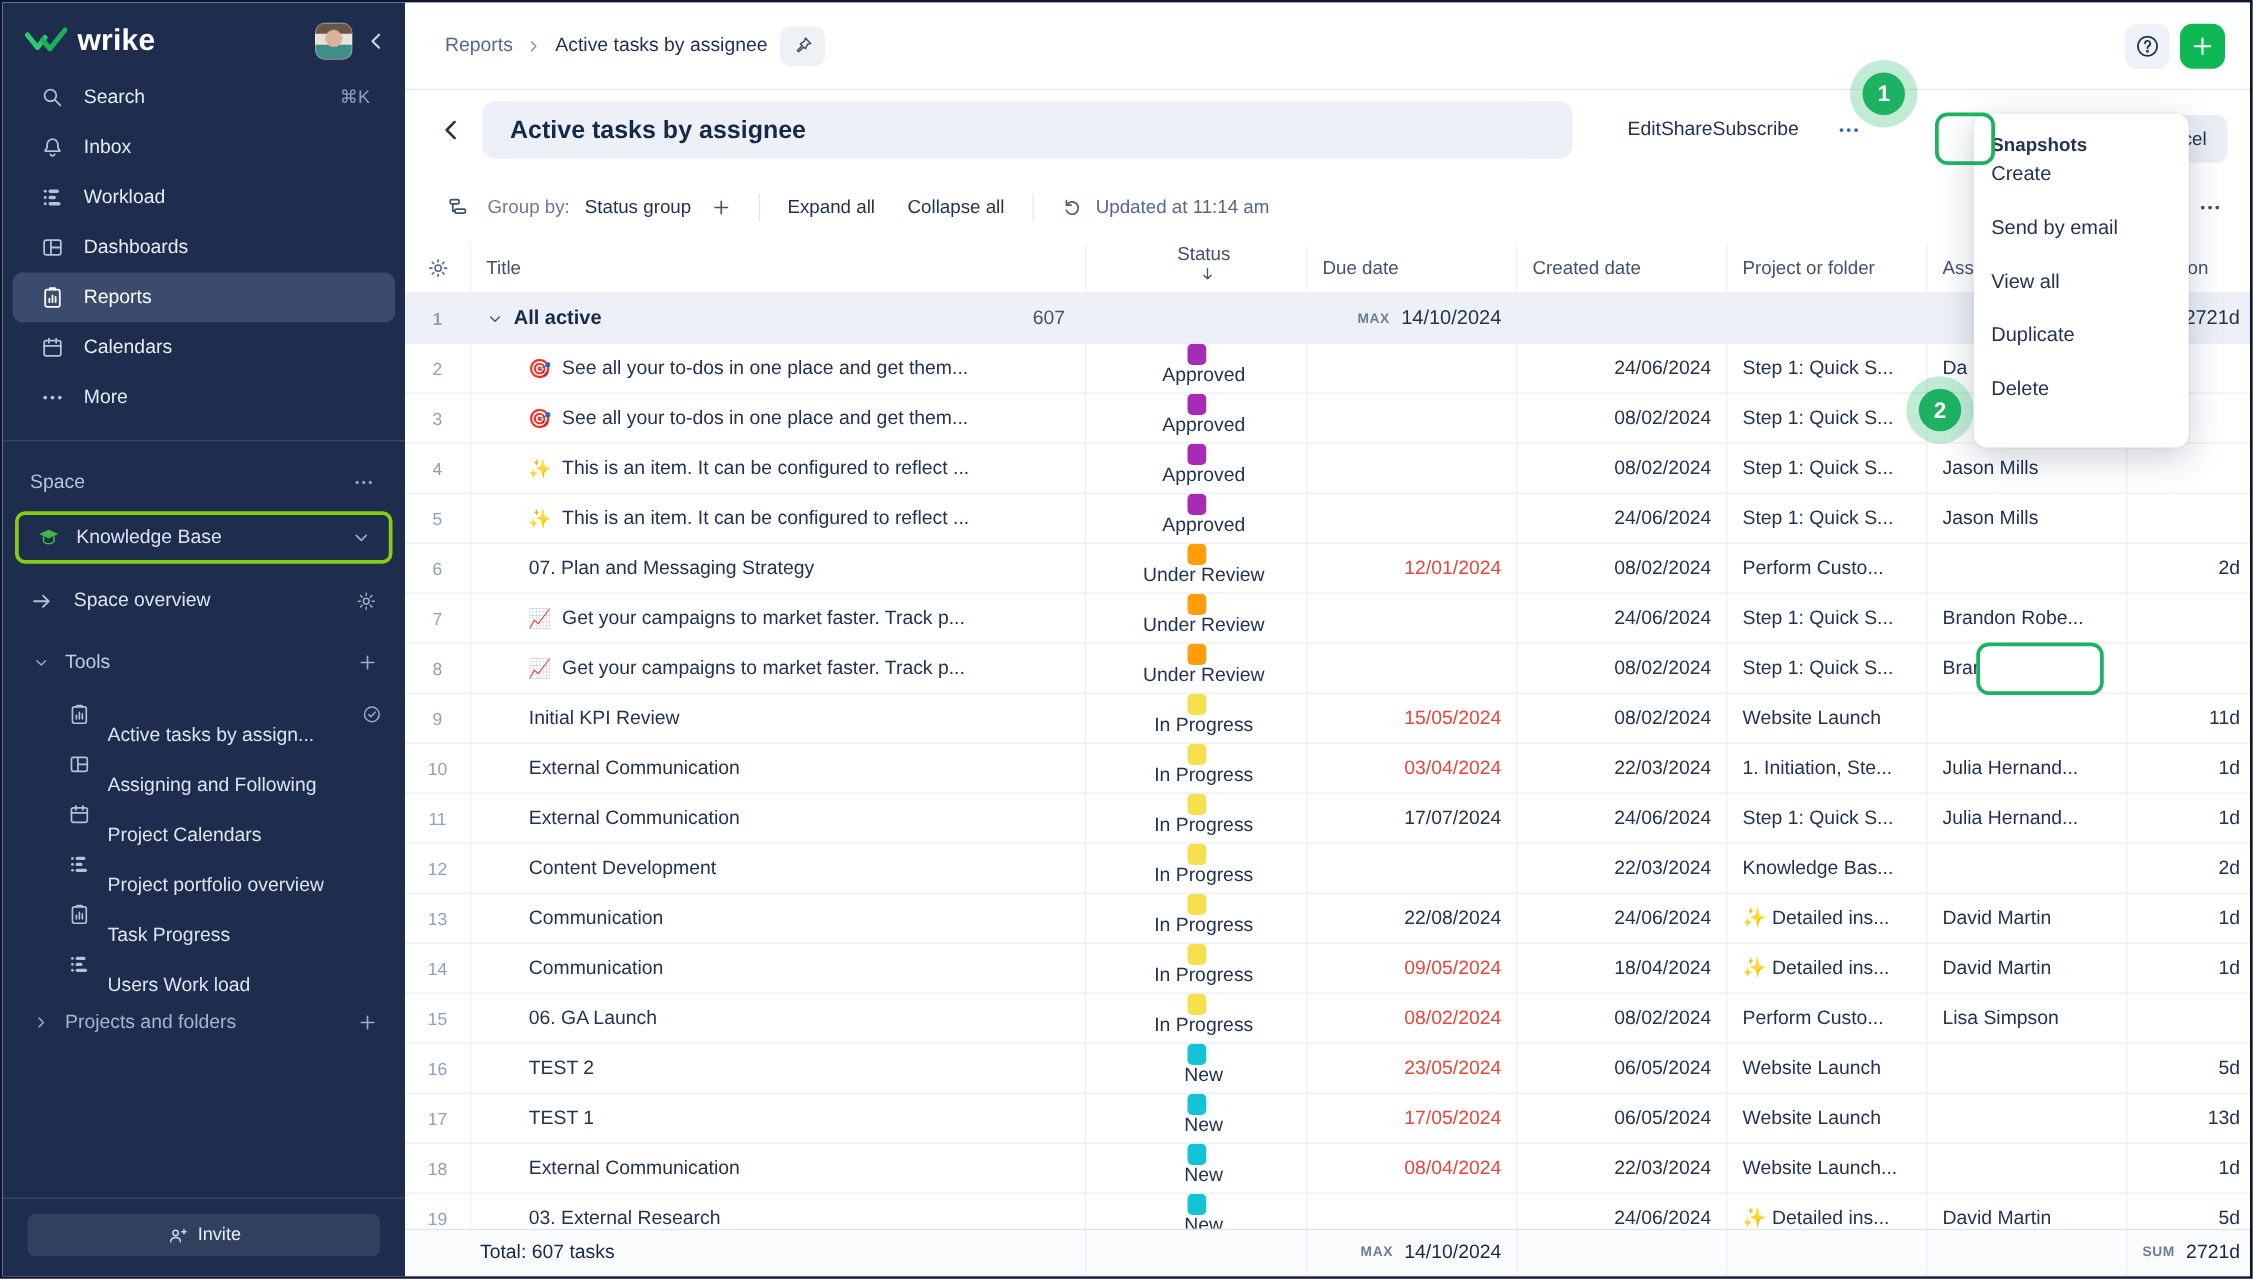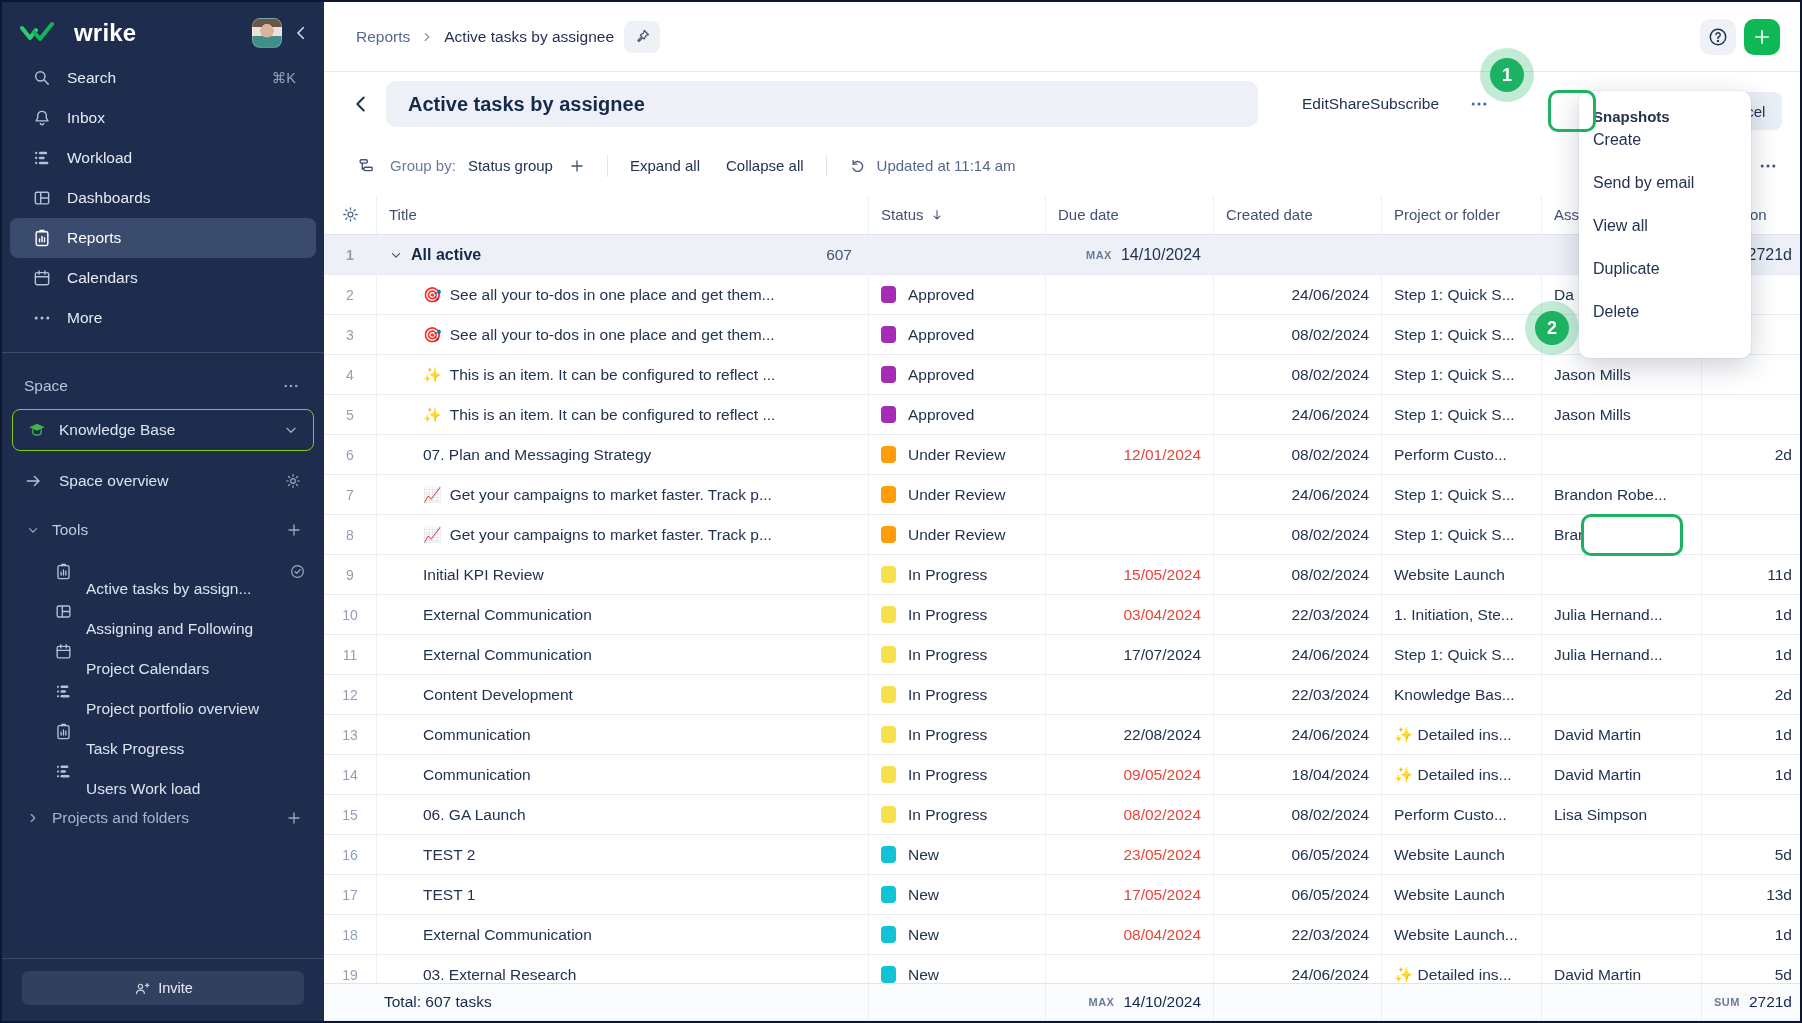--- a/index.html
+++ b/index.html
@@ -6,39 +6,39 @@
   html,body { background:#0d1830; }
   body { font-family:"Liberation Sans","DejaVu Sans",sans-serif; }
   .app { position:relative; width:1802px; height:1023px; background:#fff; overflow:hidden;
          border:2px solid #0d1830; display:flex; }
 
   
   .sidebar { width:322px; height:100%; background:#1e2c4e; color:#dde3ef; flex:0 0 auto;
              display:flex; flex-direction:column; font-size:15.5px; }
   .sb-head { display:flex; align-items:center; padding:16px 14px 10px 18px; }
   .logo { display:flex; align-items:center; gap:8px; }
-  .logo-text { color:#fff; font-weight:bold; font-size:24px; letter-spacing:.2px;margin-left:12px; }
+  .logo-text { color:#fff; font-weight:bold; font-size:24px; letter-spacing:.2px; }
   .avatar { width:30px; height:30px; border-radius:8px; margin-left:auto; margin-right:10px;
             background:
               radial-gradient(circle at 50% 42%, #d9b49b 0 31%, rgba(0,0,0,0) 32%),
               linear-gradient(180deg,#6b5546 0 30%, #e9e2da 30% 60%, #3f8e8a 60%);
             border:1px solid rgba(255,255,255,.25); }
   .sb-collapse { color:#cfd8e8; width:18px; height:18px; }
   .sb-item { display:flex; align-items:center; height:40px; padding:0 20px 0 22px; gap:15px;
              border-radius:8px; margin:0 8px; cursor:pointer; }
   .sb-item .ico { width:20px; height:20px; color:#b6c1d6; flex:0 0 auto; }
   .sb-item.active { background:#3b4b6d; }
   .sb-item.active .ico, .sb-item.active .lbl { color:#fff; }
   .sb-item .lbl { color:#e6ebf4; }
   .sb-item .shortcut { margin-left:auto; color:#93a2bd; font-size:14.5px; }
   .sb-divider { border-top:1px solid rgba(255,255,255,.14); margin:14px 0 0; }
   .space-row { display:flex; align-items:center; padding:24px 24px 10px 22px; color:#b9c3d8; }
   .space-row .ico { width:18px; height:18px; color:#8fa0bf; margin-left:auto; }
   .kb-box { display:flex; align-items:center; gap:12px; margin:4px 10px; padding:0 14px;
-            height:42px; border:1px solid #84cc16; border-radius:8px; cursor:pointer; }
+            height:42px; border:3px solid #84cc16; border-radius:8px; cursor:pointer; }
   .kb-box .cap { width:20px; height:20px; color:#43b649; }
   .kb-box .chev { width:16px; height:16px; color:#9fabc4; margin-left:auto; }
   .row-ov { display:flex; align-items:center; gap:15px; height:40px; padding:0 22px; margin-top:6px; cursor:pointer;justify-content:center; }
   .row-ov .ico { width:20px; height:20px; color:#b6c1d6; }
   .row-ov .gear { margin-left:auto; width:18px; height:18px; color:#9fabc4; }
   .tools-row { display:flex; align-items:center; gap:12px; height:42px; padding:0 22px 0 24px;
                color:#c2cbdd; margin-top:8px; cursor:pointer; }
   .tools-row .chev { width:14px; height:14px; color:#9fabc4; }
   .tools-row .plus { width:16px; height:16px; color:#9fabc4; margin-left:auto; }
   .tool-item { display:flex; align-items:center; gap:13px; height:40px; padding:0 18px 0 52px; cursor:pointer; }
@@ -99,21 +99,21 @@
   
   .grid-row { display:grid; grid-template-columns:53px 492px 177px 168px 168px 160px 160px 102px;
               height:40px; align-items:center; border-bottom:1px solid #e9edf3; font-size:15.5px; }
   .grid-row > div { height:100%; display:flex; align-items:center; border-right:1px solid #edf0f5;
                     overflow:hidden; white-space:nowrap; }
   .grid-row > div:last-child { border-right:none; }
   .thead { color:#42526e; font-size:15px; border-bottom:1px solid #e2e7ee; }
   .thead .c-num { justify-content:center; }
   .thead .gear { width:19px; height:19px; color:#56688a; cursor:pointer; }
   .c-title { padding-left:12px; }
-  .c-status { padding-left:12px; }
+  .c-status { padding-left:12px;flex-direction:column; }
   .c-due, .c-created, .c-dur { justify-content:flex-end; padding-right:12px; }
   .c-proj, .c-asg { padding-left:12px; }
   .sort-ico { width:14px; height:14px; margin-left:6px; color:#42526e; }
   .c-num { justify-content:center; color:#90a0b8; font-size:14px; }
   .group-row { background:#edf1f7; font-weight:bold; color:#15294b; font-size:16px; }
   .group-row .chevd { width:14px; height:14px; color:#42526e; margin-right:8px; flex:0 0 auto; }
   .group-row .count { margin-left:auto; padding-right:16px; font-weight:normal; color:#44536e; font-size:15.5px; }
   .minmax { font-size:11px; font-weight:bold; letter-spacing:.5px; color:#6b7c99; margin-right:9px; }
   .group-row .c-due, .group-row .c-dur { font-weight:normal; color:#22334f; }
   .data-row .c-title { padding-left:46px; color:#22334f; }

